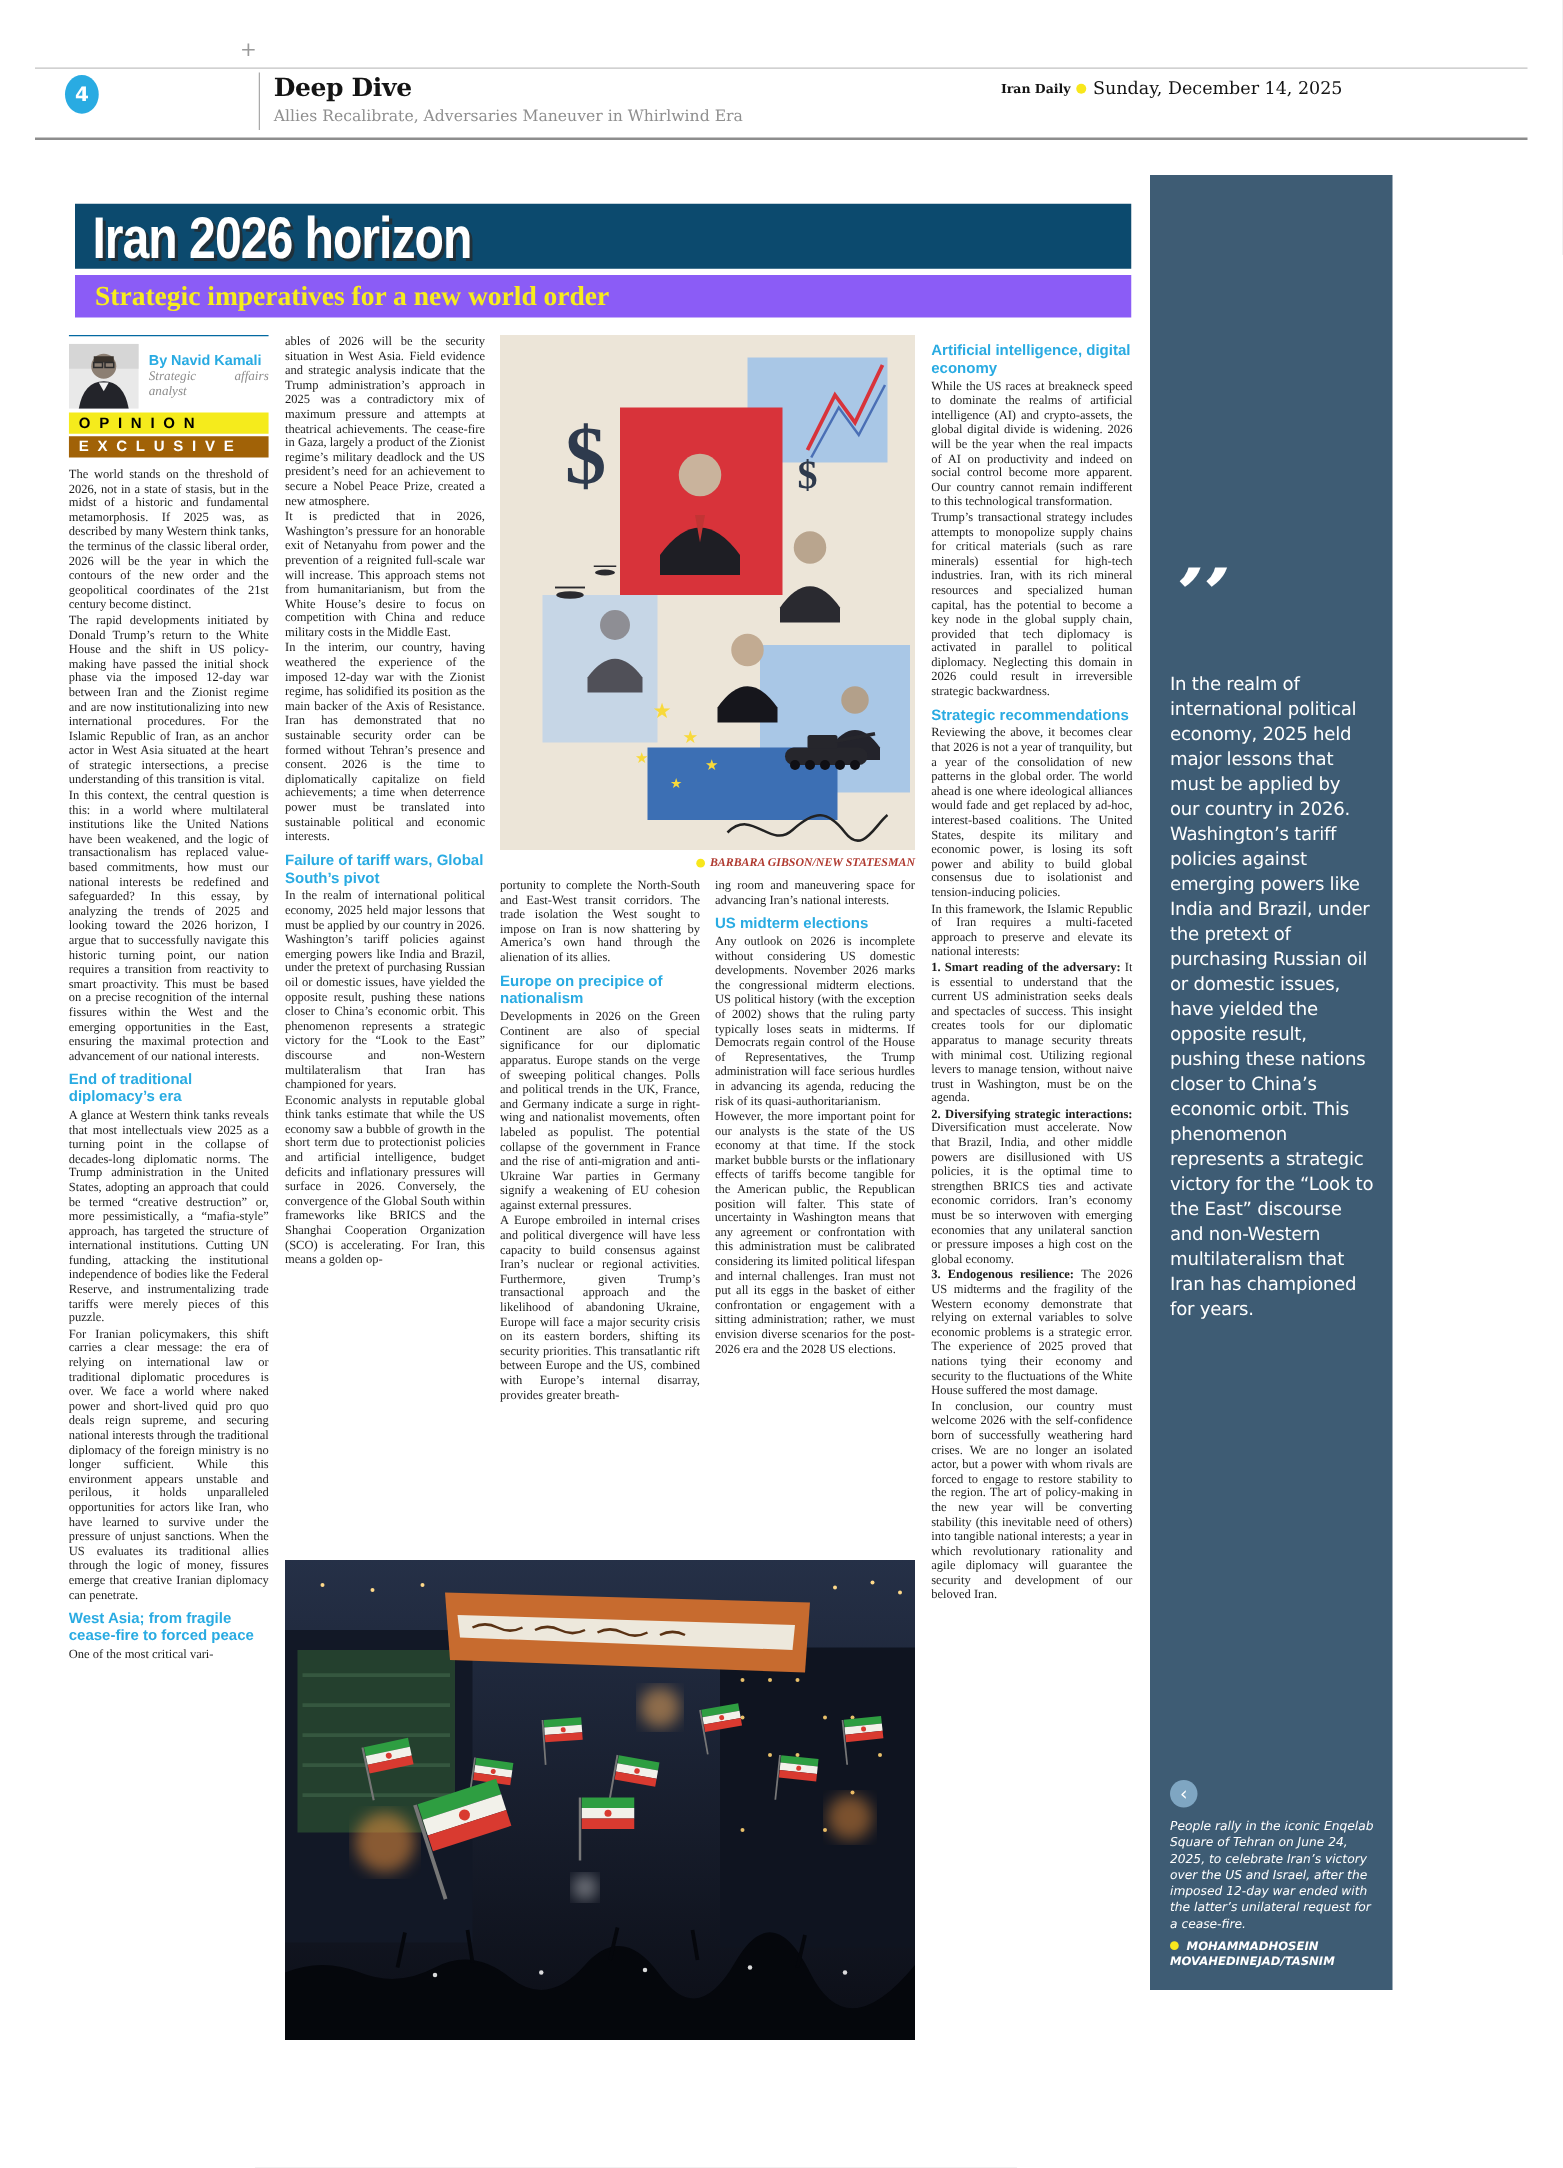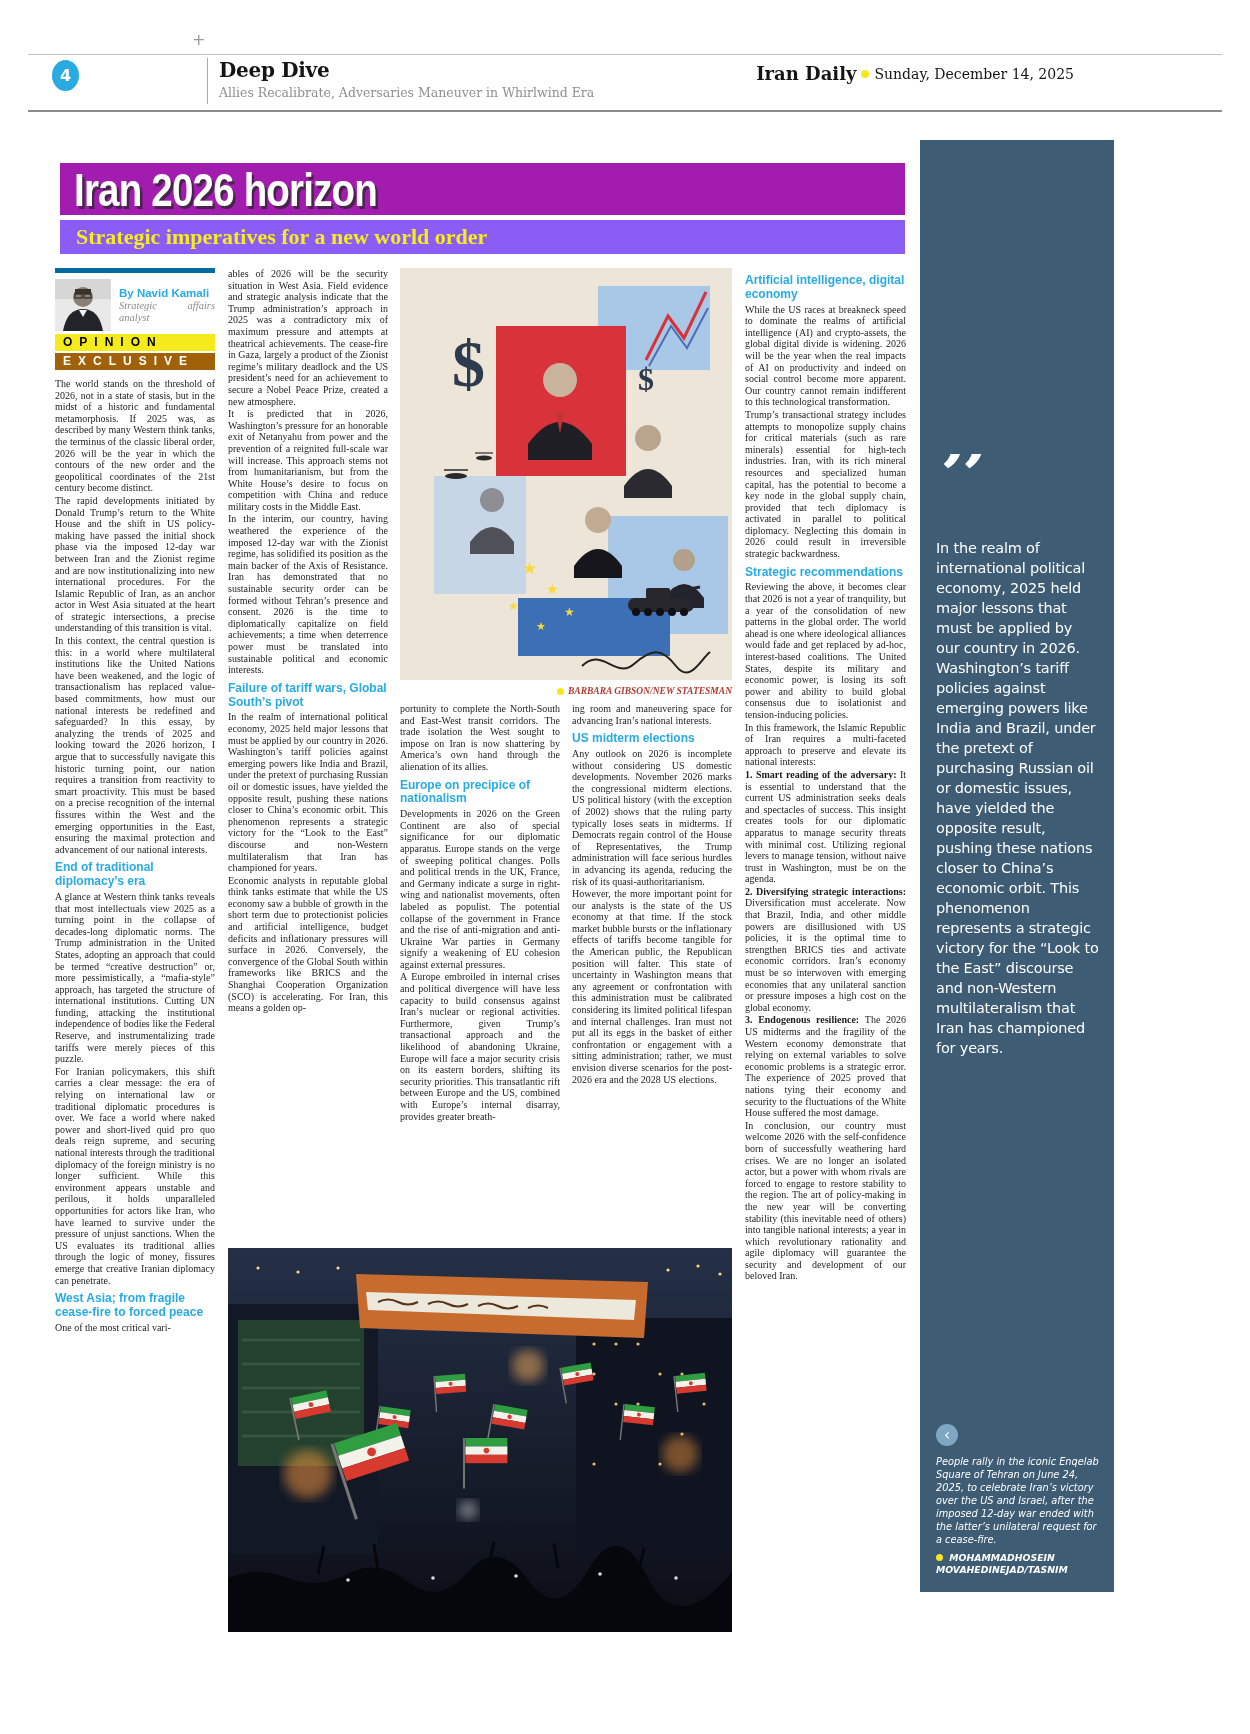--- a/index.html
+++ b/index.html
@@ -12,33 +12,33 @@
   .page-num{position:absolute;left:52px;top:60px;width:27px;height:31px;border-radius:50%;
             background:#29abe2;color:#fff;font-family:"DejaVu Sans",sans-serif;font-weight:bold;
             font-size:16px;display:flex;align-items:center;justify-content:center;}
   .header-divider{position:absolute;left:207px;top:58px;width:1px;height:46px;background:#aaa;}
   .section-title{position:absolute;left:219px;top:58px;font-family:"DejaVu Serif",serif;font-weight:bold;
                  font-size:20px;letter-spacing:-0.3px;color:#141414;}
   .section-sub{position:absolute;left:219px;top:85px;font-family:"DejaVu Serif",serif;
                font-size:12.5px;color:#8f8f8f;}
   .masthead{position:absolute;top:63px;right:176px;font-family:"DejaVu Serif",serif;font-size:14px;color:#141414;
             display:flex;align-items:center;gap:5px;}
-  .masthead .brand{font-weight:bold;font-size:18px;}
+  .masthead .brand{font-weight:bold;font-size:10px;}
   .dot{display:inline-block;width:8px;height:8px;border-radius:50%;background:#f8e71c;}
   
-  .banner-main{position:absolute;left:60px;top:163px;width:845px;height:52px;background:#a21caf;
+  .banner-main{position:absolute;left:60px;top:163px;width:845px;height:52px;background:#0c4a6e;
                display:flex;align-items:center;padding-left:14px;box-sizing:border-box;}
   .banner-main span{font-family:"Liberation Sans",sans-serif;font-weight:bold;font-size:47px;color:#fff;
                     letter-spacing:-1px;transform:scaleX(0.82);transform-origin:left center;
                     text-shadow:3px 3px 0 rgba(40,40,40,0.75);white-space:nowrap;}
   .banner-sub{position:absolute;left:60px;top:220px;width:845px;height:34px;background:#8b5cf6;
               display:flex;align-items:center;padding-left:16px;box-sizing:border-box;}
   .banner-sub span{font-family:"Liberation Serif",serif;font-weight:bold;font-size:22px;color:#f7ec1e;}
   
-  .author{border-top:5px solid #0369a1;padding-top:6px;margin-bottom:8px;}
+  .author{border-top:1px solid #0369a1;padding-top:6px;margin-bottom:8px;}
   .author-row{display:flex;gap:8px;}
   .author-photo{width:56px;height:52px;flex:0 0 56px;}
   .byline{font-family:"Liberation Sans",sans-serif;font-weight:bold;font-size:11.5px;color:#29abe2;margin-top:8px;}
   .role{font-family:"Liberation Serif",serif;font-style:italic;font-size:10.5px;color:#8c8c8c;line-height:1.15;}
   .band{height:17px;line-height:17px;font-family:Liberation Sans, sans-serif;font-weight:bold;
         font-size:12px;letter-spacing:7px;padding-left:8px;margin-top:3px;}
   .band.opinion{background:#f5eb1c;color:#000;}
   .band.exclusive{background:#a16207;color:#fff;margin-top:2px;}
   
   .col{position:absolute;overflow:hidden;font-size:10px;line-height:1.16;text-align:justify;}

